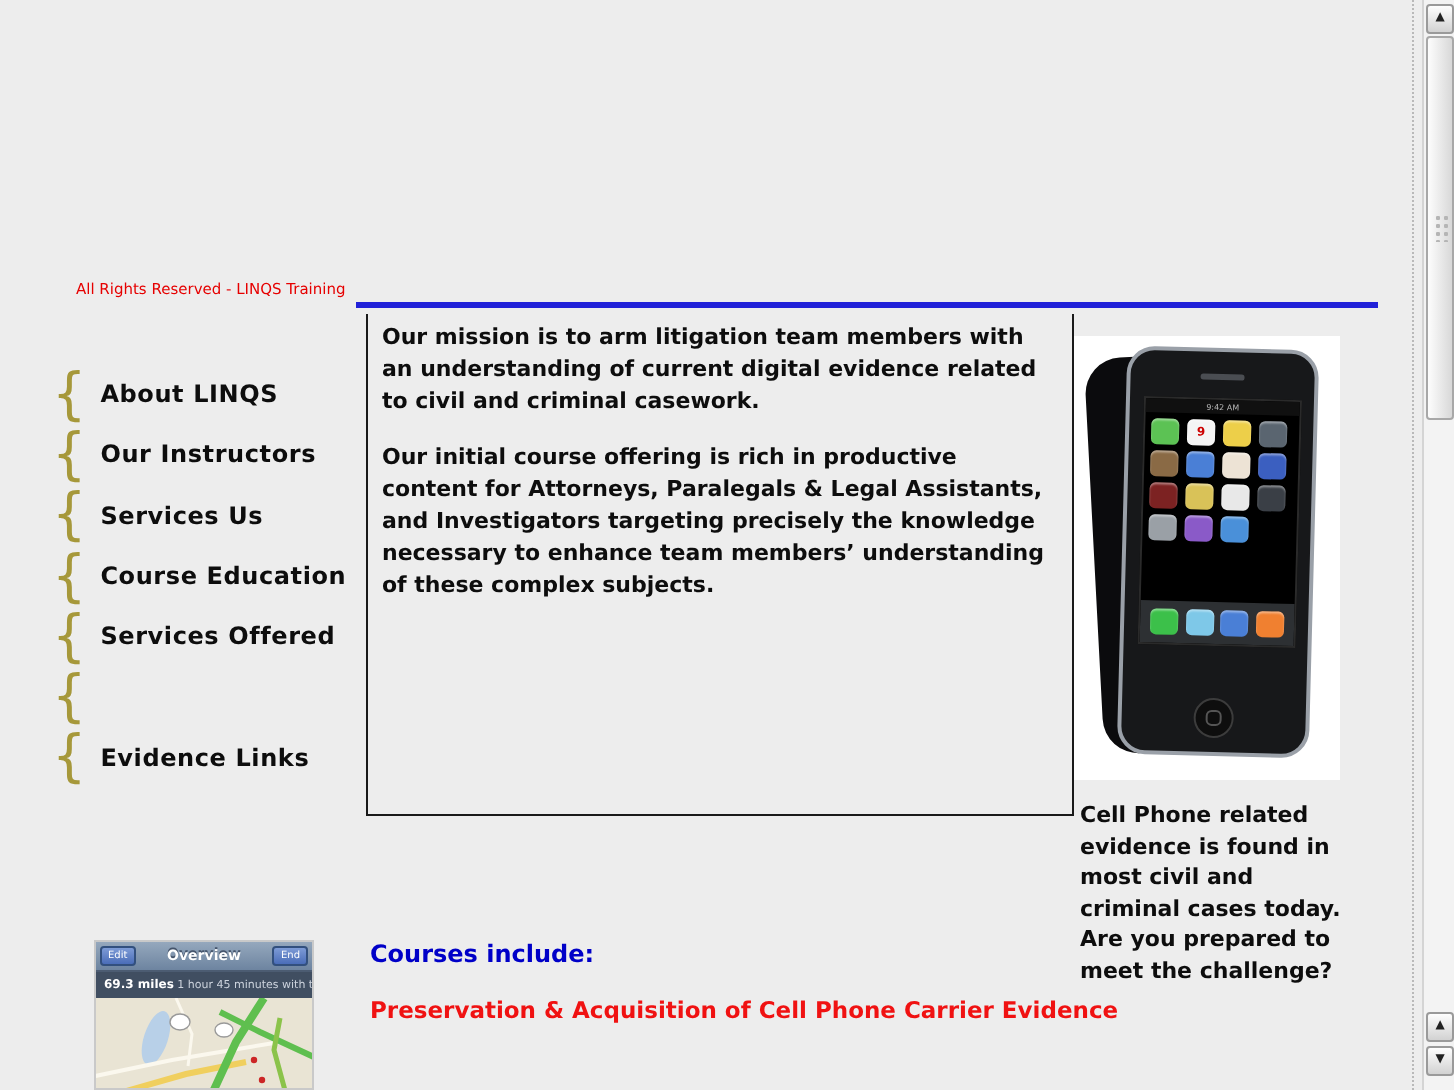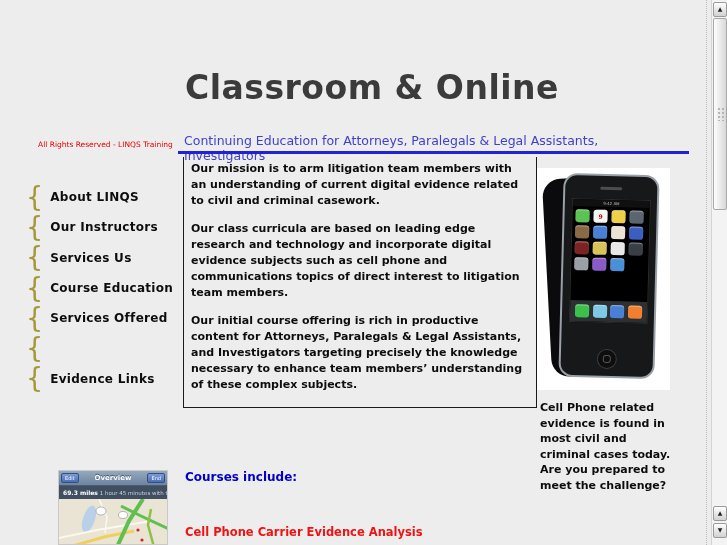--- a/index.html
+++ b/index.html
@@ -52,43 +52,38 @@
   .home-button::after{content:"";position:absolute;inset:5px;border:1px solid #555;border-radius:3px;}
 
   .phone-caption{position:absolute;left:540px;top:400px;width:136px;font-size:11px;font-weight:bold;color:#0d0d0d;line-height:15.5px;}
 
   
   .courses-heading{position:absolute;left:185px;top:470px;font-size:12px;font-weight:bold;color:#0000c8;}
   .course-1{position:absolute;left:185px;top:498px;font-size:11.5px;font-weight:bold;color:#f01212;white-space:nowrap;}
   .course-2{position:absolute;left:185px;top:525px;font-size:11.5px;font-weight:bold;color:#f01212;white-space:nowrap;}
 
   
-  .map-box{position:absolute;left:47px;top:470px;width:110px;height:75px;overflow:hidden;border:1px solid #c9c9c9;box-sizing:border-box;margin-left:11px;}
+  .map-box{position:absolute;left:47px;top:470px;width:110px;height:75px;overflow:hidden;border:1px solid #c9c9c9;box-sizing:border-box;}
   .map-nav{position:relative;height:14px;background:linear-gradient(#95a8bd,#6d84a0);border-bottom:1px solid #4c5c72;}
   .map-title{position:absolute;left:0;right:0;top:0;text-align:center;font-size:7px;font-weight:bold;color:#fff;line-height:14px;text-shadow:0 -1px 0 #44536a;}
   .map-btn{position:absolute;top:2px;height:10px;background:linear-gradient(#7d9bd6,#4a6db8);border:1px solid #32507e;border-radius:2px;font-size:5px;line-height:9px;color:#fff;padding:0 3px;box-sizing:border-box;}
   .map-btn.left{left:2px;}
   .map-btn.right{right:2px;}
   .map-info{height:13px;background:#404e61;color:#ccd3dd;font-size:5.5px;line-height:13px;padding-left:4px;white-space:nowrap;}
   .map-info b{color:#fff;font-size:6px;}
   .map-canvas{position:relative;height:48px;background:#e9e4d4;}
 </style>
 </head>
 <body>
 
 <div id="stage">
 
   <div class="content-edge"></div>
 
-  <div class="page-title">Classroom &amp; Online</div>
   <div class="rights">All Rights Reserved - LINQS Training</div>
-  <div class="subtitle">
-    <span>Continuing Education for Attorneys, Paralegals &amp; Legal Assistants,</span><br>
-    <span>Investigators</span>
-  </div>
   <div class="blue-rule"></div>
 
   <ul class="nav">
     <li>
       <span class="brace">{</span>
       <span class="nav-label">About LINQS</span>
     </li>
     <li>
       <span class="brace">{</span>
       <span class="nav-label">Our Instructors</span>
@@ -109,21 +104,20 @@
       <span class="brace">{</span>
     </li>
     <li>
       <span class="brace">{</span>
       <span class="nav-label">Evidence Links</span>
     </li>
   </ul>
 
   <div class="mission">
     <p>Our mission is to arm litigation team members with an understanding of current digital evidence related to civil and criminal casework.</p>
-    <p>Our class curricula are based on leading edge research and technology and incorporate digital evidence subjects such as cell phone and communications topics of direct interest to litigation team members.</p>
     <p>Our initial course offering is rich in productive content for Attorneys, Paralegals &amp; Legal Assistants, and Investigators targeting precisely the knowledge necessary to enhance team members’ understanding of these complex subjects.</p>
   </div>
 
   <div class="phone-box">
     <div class="phone">
       <div class="phone-back"></div>
       <div class="phone-front">
         <div class="earpiece"></div>
         <div class="screen">
           <div class="status-bar">9:42 AM</div>
@@ -152,21 +146,21 @@
             </div>
         </div>
         <div class="home-button"></div>
       </div>
     </div>
   </div>
 
   <div class="phone-caption">Cell Phone related evidence is found in most civil and criminal cases today. Are you prepared to meet the challenge?</div>
 
   <div class="courses-heading">Courses include:</div>
-  <div class="course-2">Cell Phone Carrier Evidence Analysis</div>
+  <div class="course-1">Preservation &amp; Acquisition of Cell Phone Carrier Evidence</div>
 
   <div class="map-box">
     <div class="map-nav">
       <div class="map-title">Overview</div>
       <div class="map-btn left">Edit</div>
       <div class="map-btn right">End</div>
     </div>
     <div class="map-info"><b>69.3 miles</b><span> 1 hour 45 minutes with traffic</span></div>
     <div class="map-canvas">
       <svg width="110" height="48">

